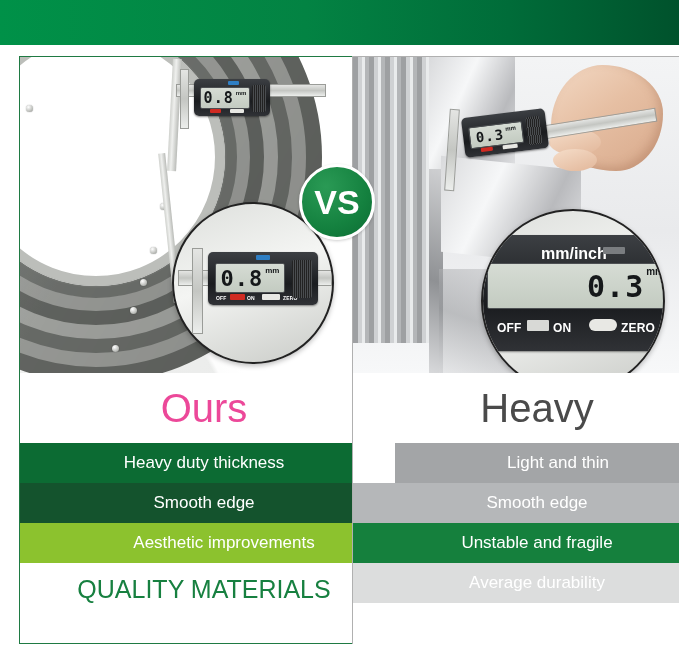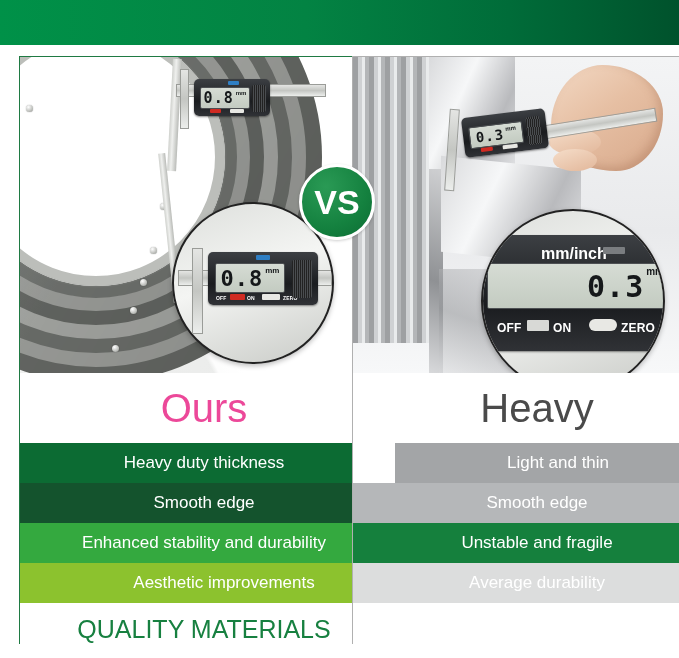--- a/index.html
+++ b/index.html
@@ -301,21 +301,20 @@
         <div class="thumbwheel" style="left:84px; top:8px; width:20px; height:38px;"></div>
       </div>
     </div>
   </div>
 
   <div class="heading heading-ours">Ours</div>
 
   <div class="rows">
     <div class="row" style="background:#0c6b33;">Heavy duty thickness</div>
     <div class="row" style="background:#14532d;">Smooth edge</div>
-    <div class="row" style="background:#34a93f;">Enhanced stability and durability</div>
     <div class="row" style="background:#8cc22e;padding-left:40px;">Aesthetic improvements</div>
   </div>
 
   <div class="footer">QUALITY MATERIALS</div>
 </div>
 
 <div class="vs-badge">VS</div>
 
 <div class="panel panel-right">
 

